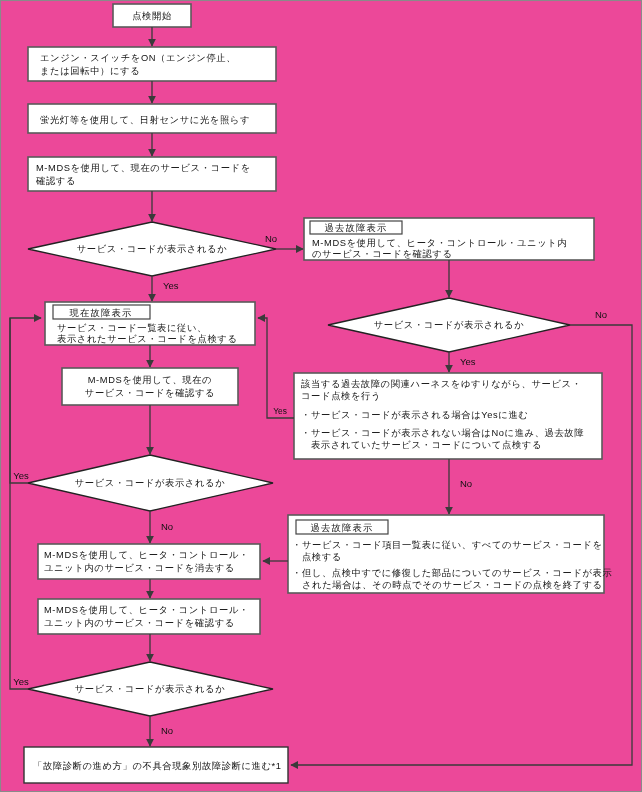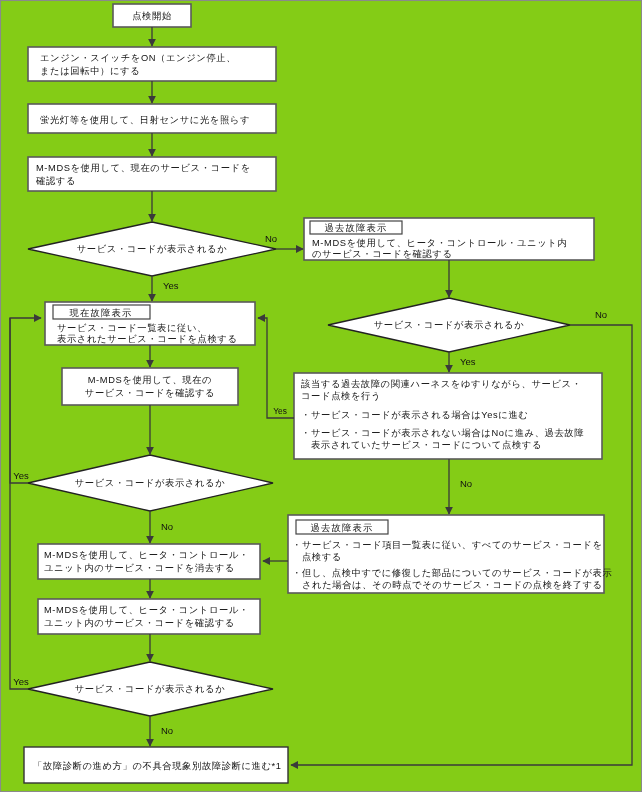--- a/index.html
+++ b/index.html
@@ -7,21 +7,21 @@
     padding: 0;
     background: #ffffff;
   }
   body {
     font-family: "Liberation Sans", "DejaVu Sans", sans-serif;
   }
   #page {
     position: relative;
     width: 642px;
     height: 792px;
-    background: #84cc16;
+    background: #ec4899;
     overflow: hidden;
   }
   svg.flow {
     position: absolute;
     top: 0;
     left: 0;
     width: 642px;
     height: 792px;
   }
   .node-rect {

